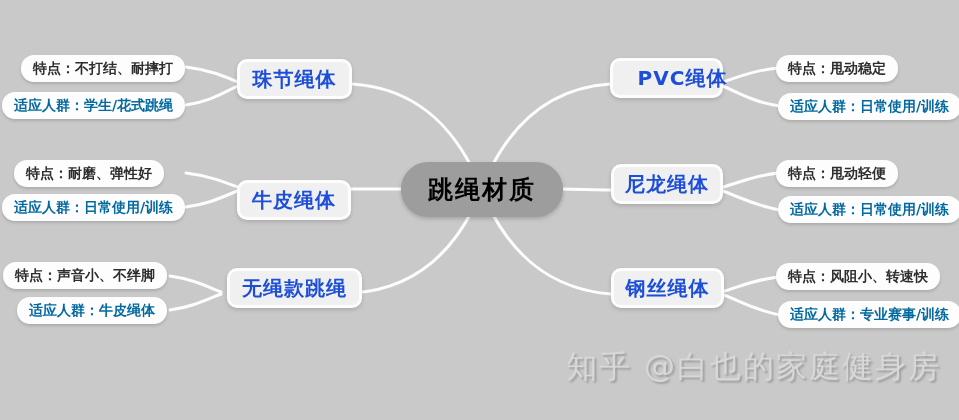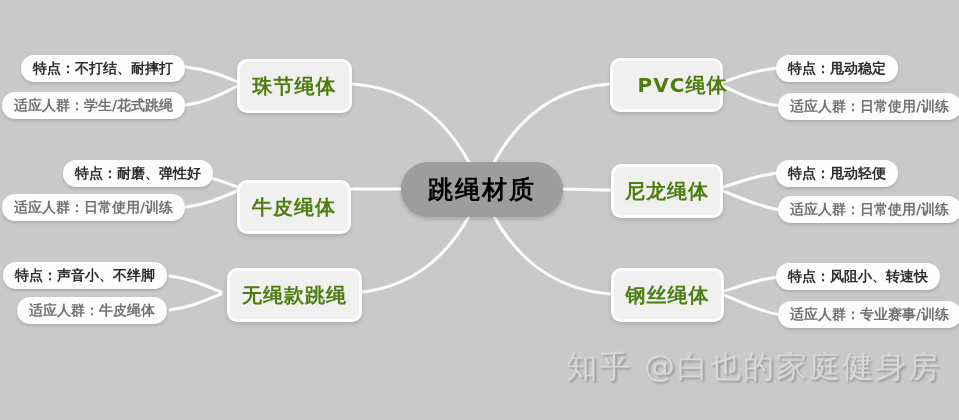--- a/index.html
+++ b/index.html
@@ -37,55 +37,55 @@
     width: 162px; height: 55px;
     background: #9d9d9d;
     border-radius: 27px;
     color: #000000;
     font-size: 25px;
     font-weight: bold;
     letter-spacing: 2px;
     box-shadow: 0 2px 4px rgba(0,0,0,0.18);
   }
   .node {
-    height: 54px;
+    height: 40px;
     background: #f0f0f0;
     border: 3px solid #fdfdfd;
     border-radius: 10px;
-    color: #4d7c0f;
+    color: #1d4ed8;
     font-size: 20px;
     font-weight: bold;
     letter-spacing: 1px;
     box-shadow: 0 2px 4px rgba(0,0,0,0.15);
     justify-content: center;
   }
   .leaf {
     height: 27px;
     background: #fdfdfd;
     border-radius: 13px;
     padding: 0 12px;
     font-size: 14px;
     font-weight: bold;
     box-shadow: 0 2px 3px rgba(0,0,0,0.14);
   }
   .leaf.feature { color: #2e2e2e; }
-  .leaf.audience { color: #737373; }
+  .leaf.audience { color: #0369a1; }
 
   
   .p-b0n { left: 237px; top: 59px;  width: 115px; }
   .p-b1n { left: 237px; top: 164px; width: 114px; margin-top: 16px; }
   .p-b2n { left: 227px; top: 268px; width: 135px; }
   .p-b3n { left: 610px; top: 58px;  width: 113px; padding-left: 32px; }
   .p-b4n { left: 611px; top: 164px; width: 112px; }
   .p-b5n { left: 611px; top: 268px; width: 113px; }
 
   
   .p-b0f { right: 774px; top: 55px; }
   .p-b0a { right: 774px; top: 92px; }
-  .p-b1f { right: 746px; top: 160px; text-align: center; }
+  .p-b1f { right: 795px; top: 160px; text-align: center; }
   .p-b1a { right: 774px; top: 194px; }
   .p-b2f { right: 792px; top: 262px; }
   .p-b2a { right: 792px; top: 297px; }
   
   .p-b3f { left: 776px; top: 55px; }
   .p-b3a { left: 778px; top: 93px; }
   .p-b4f { left: 776px; top: 160px; }
   .p-b4a { left: 778px; top: 196px; }
   .p-b5f { left: 776px; top: 263px; }
   .p-b5a { left: 778px; top: 301px; }

